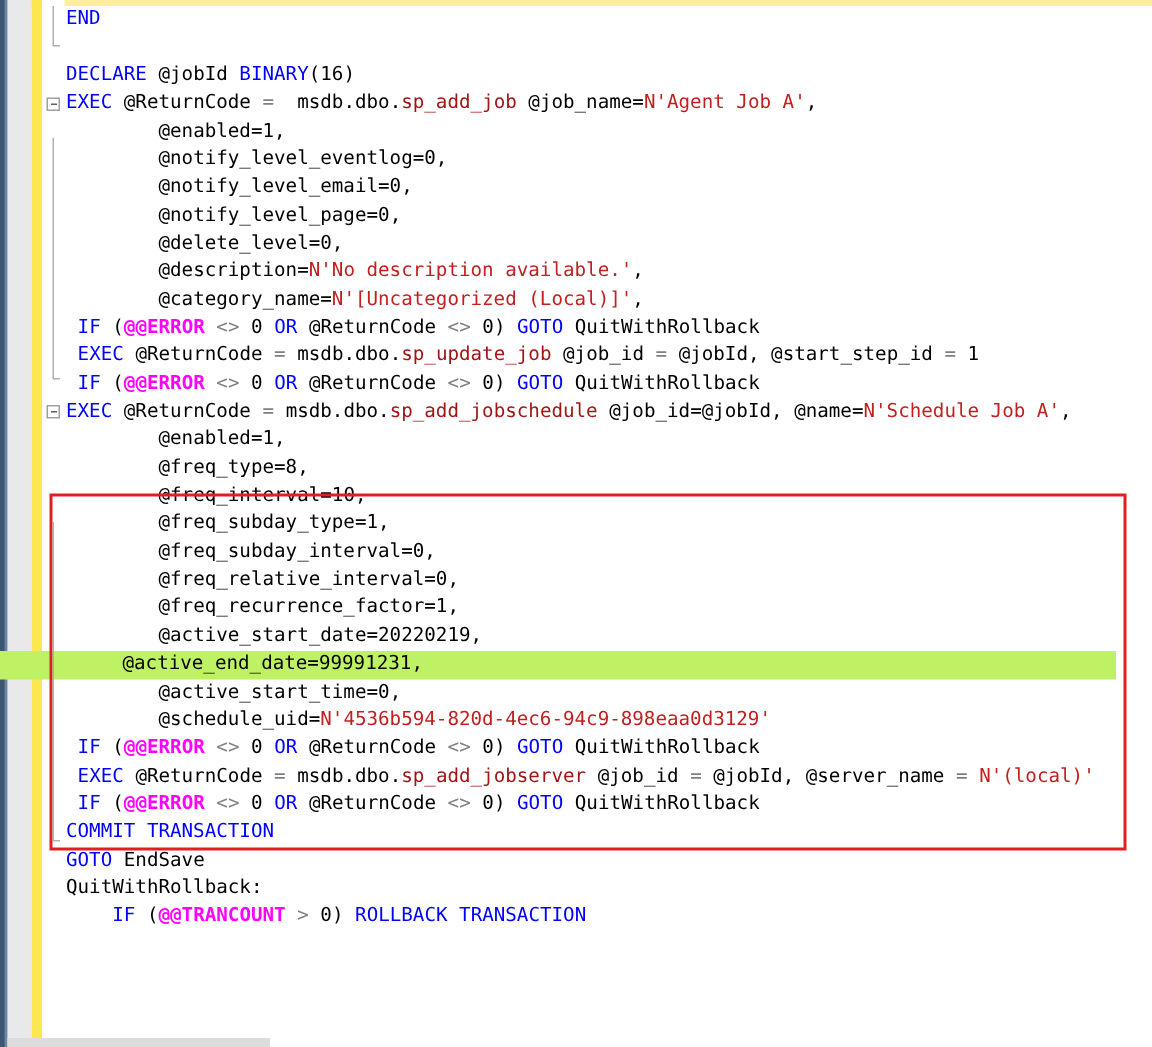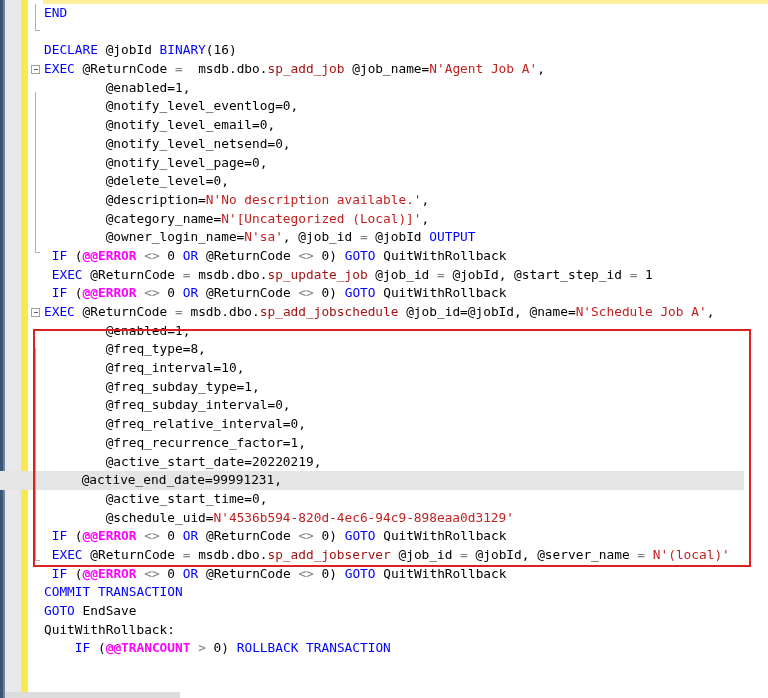--- a/index.html
+++ b/index.html
@@ -86,21 +86,21 @@
     position: relative;
     height: 18.7px;
     line-height: 18.7px;
     white-space: pre;
     font-size: 12.8px;
     color: #000000;
     padding-left: 44px;
     letter-spacing: 0px;
   }
   .line.current {
-    background: #e5e5e5;
+    background: #bef264;
     padding-left: 20px;
   }
 
   
   .kw   { color: #0000ff; }
   .type { color: #0000ff; text-align: right; }
   .str  { color: #c21f1f; }  
   .sp   { color: #a31515; }  
   .sys  { color: #ff00ff; font-weight: bold; }  
   .op   { color: #808080; }  
@@ -173,26 +173,24 @@
   <div class="outline-margin"></div>
 
   <div id="code">
       <div class="line"><span></span><span class="kw">END</span></div>
       <div class="line"><span></span><span class="plain"></span></div>
       <div class="line"><span></span><span class="kw">DECLARE</span><span class="plain"> @jobId </span><span class="type">BINARY</span><span class="plain">(16)</span></div>
       <div class="line"><span class="fold"></span><span></span><span class="kw">EXEC</span><span class="plain"> @ReturnCode </span><span class="op">=</span><span class="plain">  msdb.dbo.</span><span class="sp">sp_add_job</span><span class="plain"> @job_name=</span><span class="str">N'Agent Job A'</span><span class="plain">,</span></div>
       <div class="line"><span>        </span><span class="plain">@enabled=</span><span class="num">1</span><span class="plain">,</span></div>
       <div class="line"><span>        </span><span class="plain">@notify_level_eventlog=</span><span class="num">0</span><span class="plain">,</span></div>
       <div class="line"><span>        </span><span class="plain">@notify_level_email=</span><span class="num">0</span><span class="plain">,</span></div>
-      <div class="line"><span>        </span><span class="plain">@notify_level_netsend=</span><span class="num">0</span><span class="plain">,</span></div>
       <div class="line"><span>        </span><span class="plain">@notify_level_page=</span><span class="num">0</span><span class="plain">,</span></div>
       <div class="line"><span>        </span><span class="plain">@delete_level=</span><span class="num">0</span><span class="plain">,</span></div>
       <div class="line"><span>        </span><span class="plain">@description=</span><span class="str">N'No description available.'</span><span class="plain">,</span></div>
       <div class="line"><span>        </span><span class="plain">@category_name=</span><span class="str">N'[Uncategorized (Local)]'</span><span class="plain">,</span></div>
-      <div class="line"><span>        </span><span class="plain">@owner_login_name=</span><span class="str">N'sa'</span><span class="plain">, @job_id </span><span class="op">=</span><span class="plain"> @jobId </span><span class="kw">OUTPUT</span></div>
       <div class="line"><span> </span><span class="kw">IF</span><span class="plain"> (</span><span class="sys">@@ERROR</span><span class="plain"> </span><span class="op">&lt;&gt;</span><span class="plain"> </span><span class="num">0</span><span class="plain"> </span><span class="kw">OR</span><span class="plain"> @ReturnCode </span><span class="op">&lt;&gt;</span><span class="plain"> </span><span class="num">0</span><span class="plain">) </span><span class="kw">GOTO</span><span class="plain"> QuitWithRollback</span></div>
       <div class="line"><span> </span><span class="kw">EXEC</span><span class="plain"> @ReturnCode </span><span class="op">=</span><span class="plain"> msdb.dbo.</span><span class="sp">sp_update_job</span><span class="plain"> @job_id </span><span class="op">=</span><span class="plain"> @jobId, @start_step_id </span><span class="op">=</span><span class="plain"> </span><span class="num">1</span></div>
       <div class="line"><span> </span><span class="kw">IF</span><span class="plain"> (</span><span class="sys">@@ERROR</span><span class="plain"> </span><span class="op">&lt;&gt;</span><span class="plain"> </span><span class="num">0</span><span class="plain"> </span><span class="kw">OR</span><span class="plain"> @ReturnCode </span><span class="op">&lt;&gt;</span><span class="plain"> </span><span class="num">0</span><span class="plain">) </span><span class="kw">GOTO</span><span class="plain"> QuitWithRollback</span></div>
       <div class="line"><span class="fold"></span><span></span><span class="kw">EXEC</span><span class="plain"> @ReturnCode </span><span class="op">=</span><span class="plain"> msdb.dbo.</span><span class="sp">sp_add_jobschedule</span><span class="plain"> @job_id=@jobId, @name=</span><span class="str">N'Schedule Job A'</span><span class="plain">,</span></div>
       <div class="line"><span>        </span><span class="plain">@enabled=</span><span class="num">1</span><span class="plain">,</span></div>
       <div class="line"><span>        </span><span class="plain">@freq_type=</span><span class="num">8</span><span class="plain">,</span></div>
       <div class="line"><span>        </span><span class="plain">@freq_interval=</span><span class="num">10</span><span class="plain">,</span></div>
       <div class="line"><span>        </span><span class="plain">@freq_subday_type=</span><span class="num">1</span><span class="plain">,</span></div>
       <div class="line"><span>        </span><span class="plain">@freq_subday_interval=</span><span class="num">0</span><span class="plain">,</span></div>
       <div class="line"><span>        </span><span class="plain">@freq_relative_interval=</span><span class="num">0</span><span class="plain">,</span></div>

